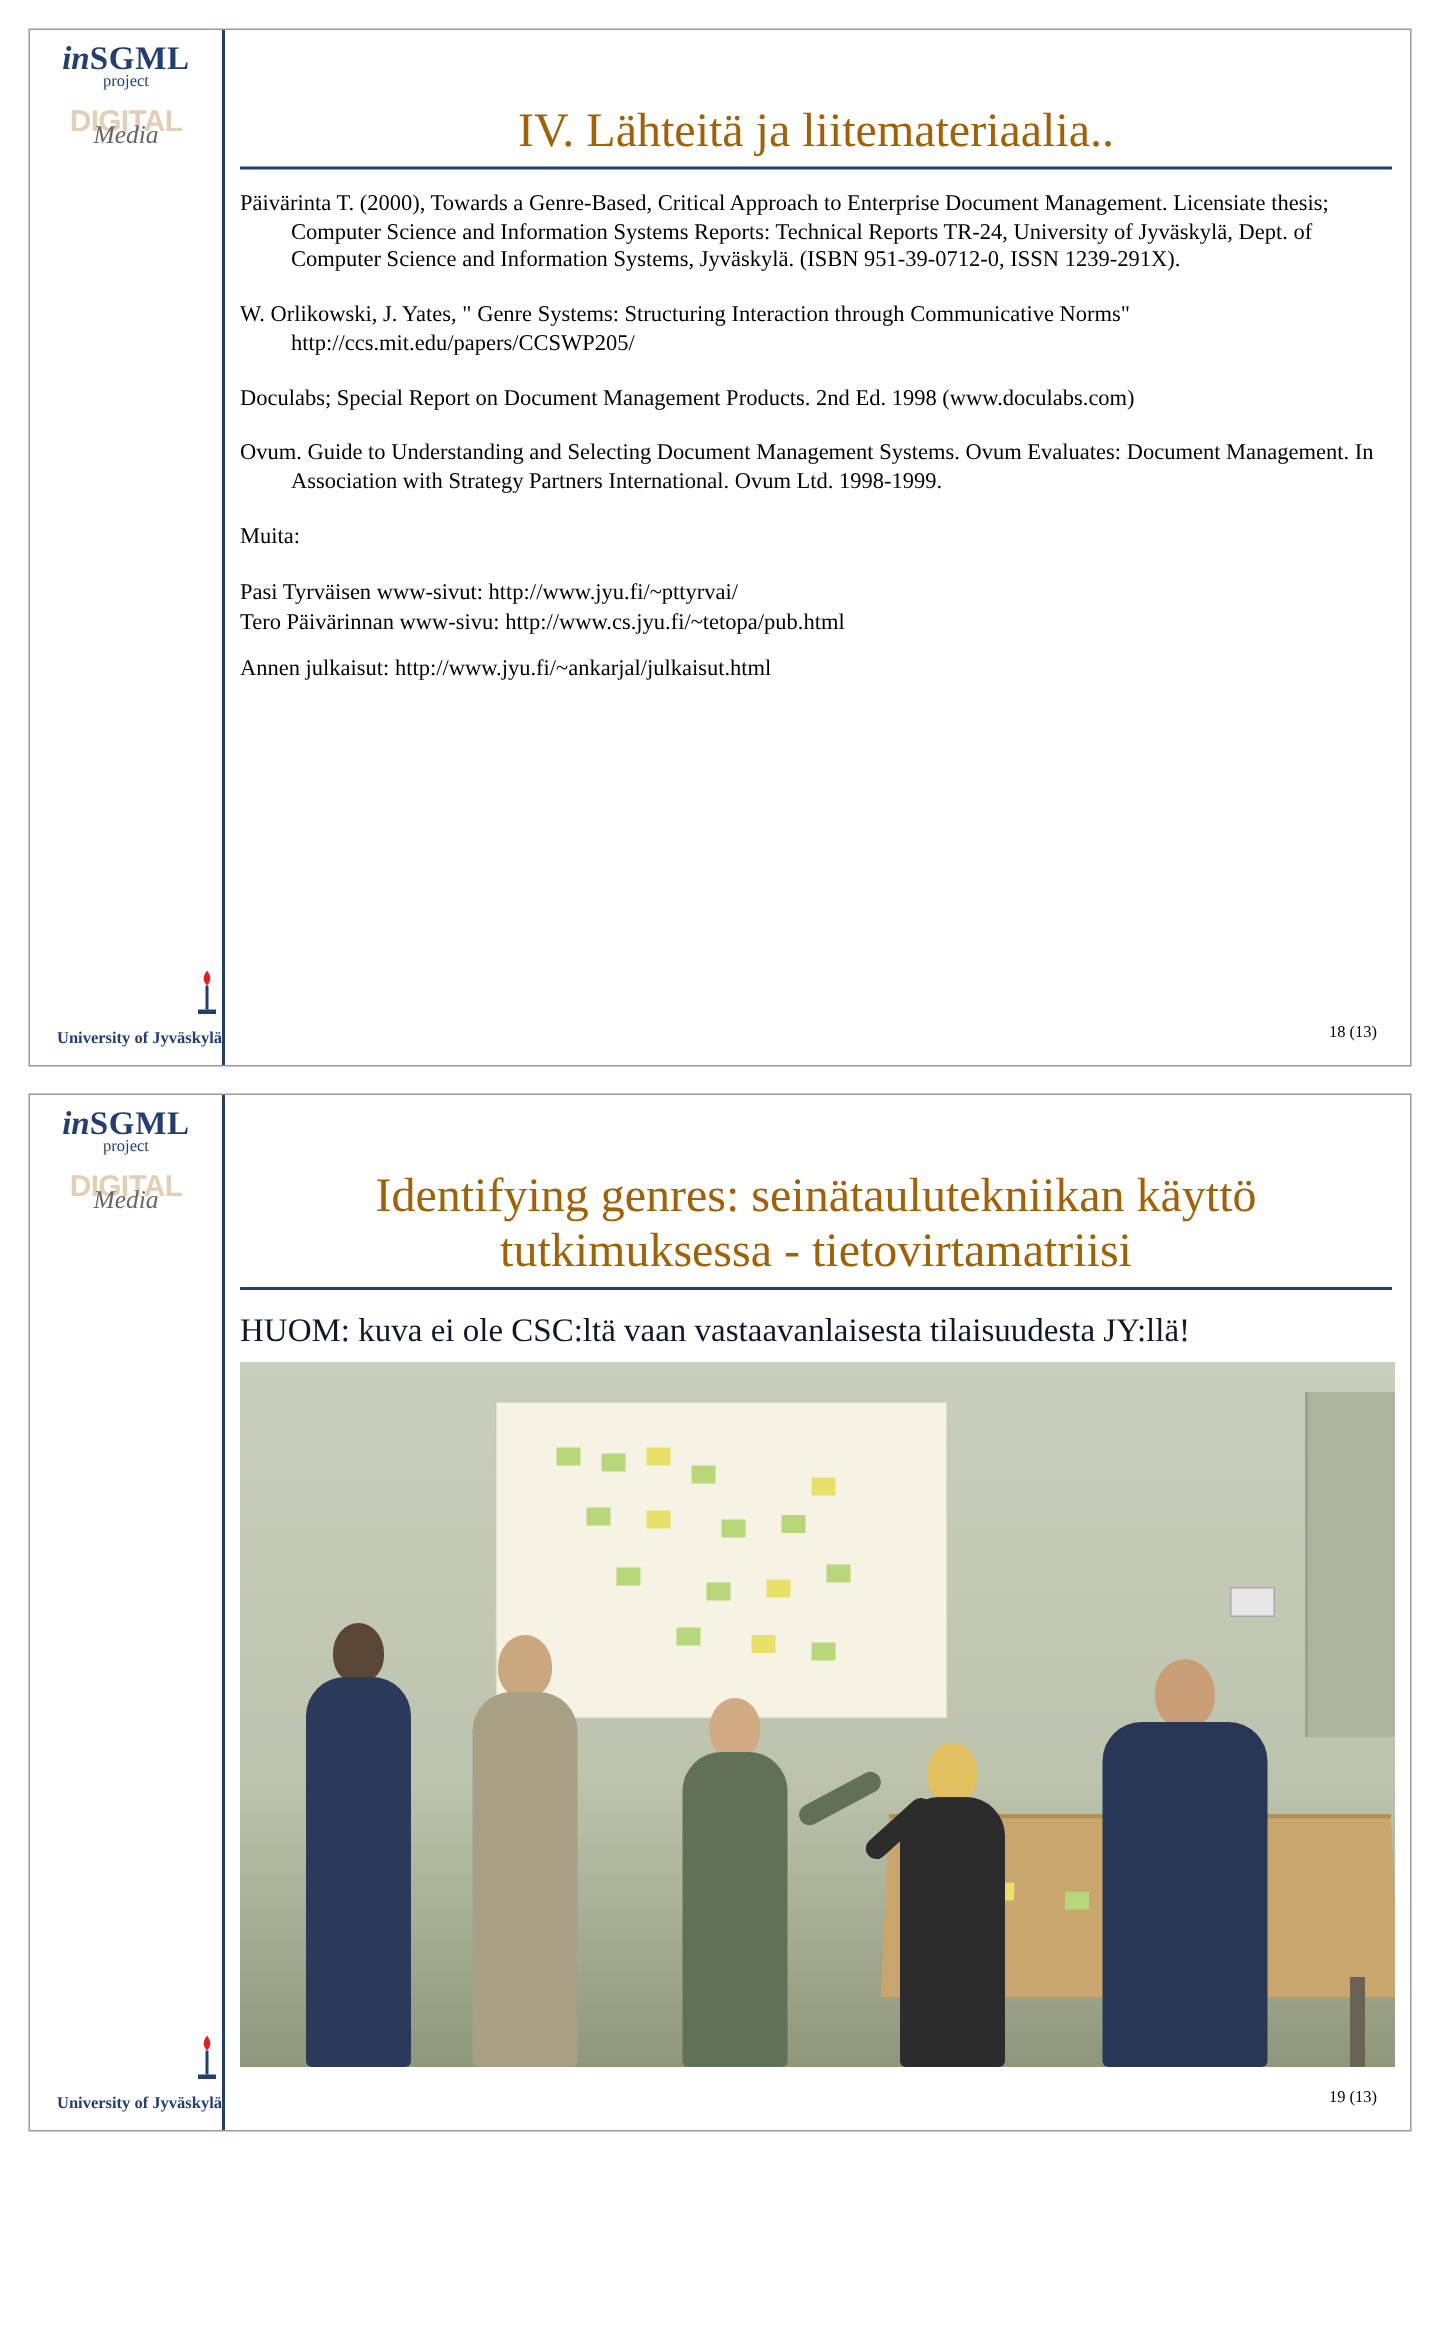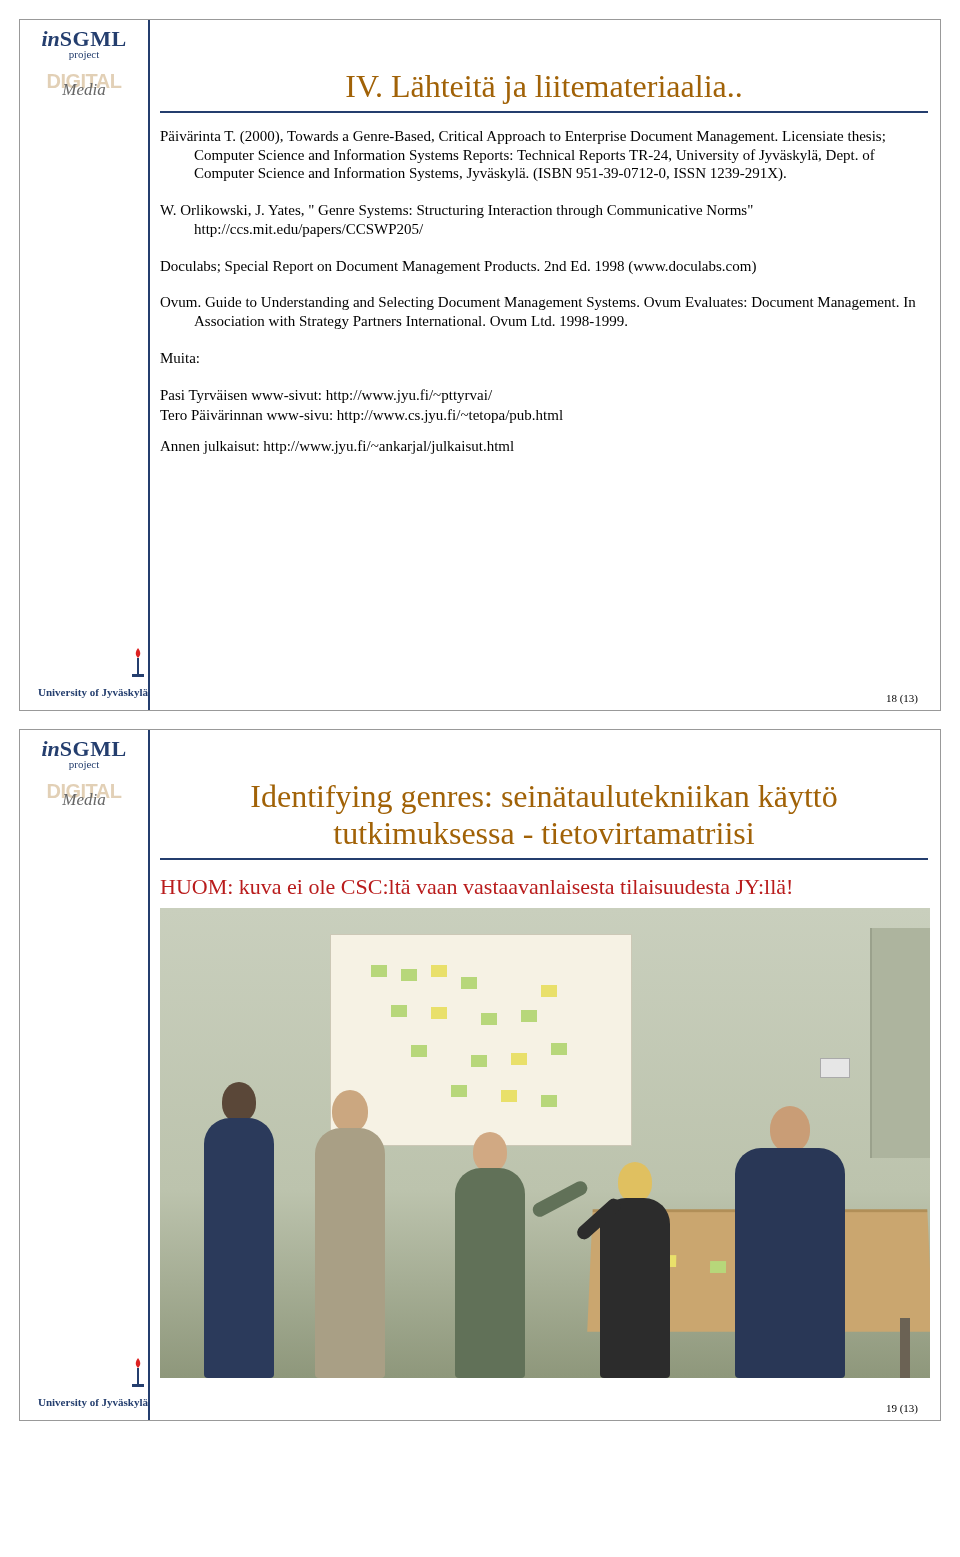--- a/index.html
+++ b/index.html
@@ -103,30 +103,30 @@
   .body-text {
     font-size: 15px;
     line-height: 1.25;
     color: #000;
   }
   .para { margin: 0 0 18px 0; }
   .para-hang { padding-left: 34px; text-indent: -34px; }
   .pagenum {
     position: absolute;
     right: 10px;
-    bottom: 6px;
+    bottom: 16px;
     font-size: 11px;
     color: #000;
     font-family: "Times New Roman", serif;
   }
   
   .slide2 .title-text { font-size: 32px; }
   .note-line {
     font-size: 22px;
-    color: #b91c1c;
+    color: #0f172a;
     margin: 4px 0 8px 0;
   }
   .photo {
     width: 770px;
     height: 470px;
     position: relative;
     background: linear-gradient(#c9cfbd 0%, #bcc3ad 60%, #8e977b 100%);
     overflow: hidden;
   }
   .whiteboard {

